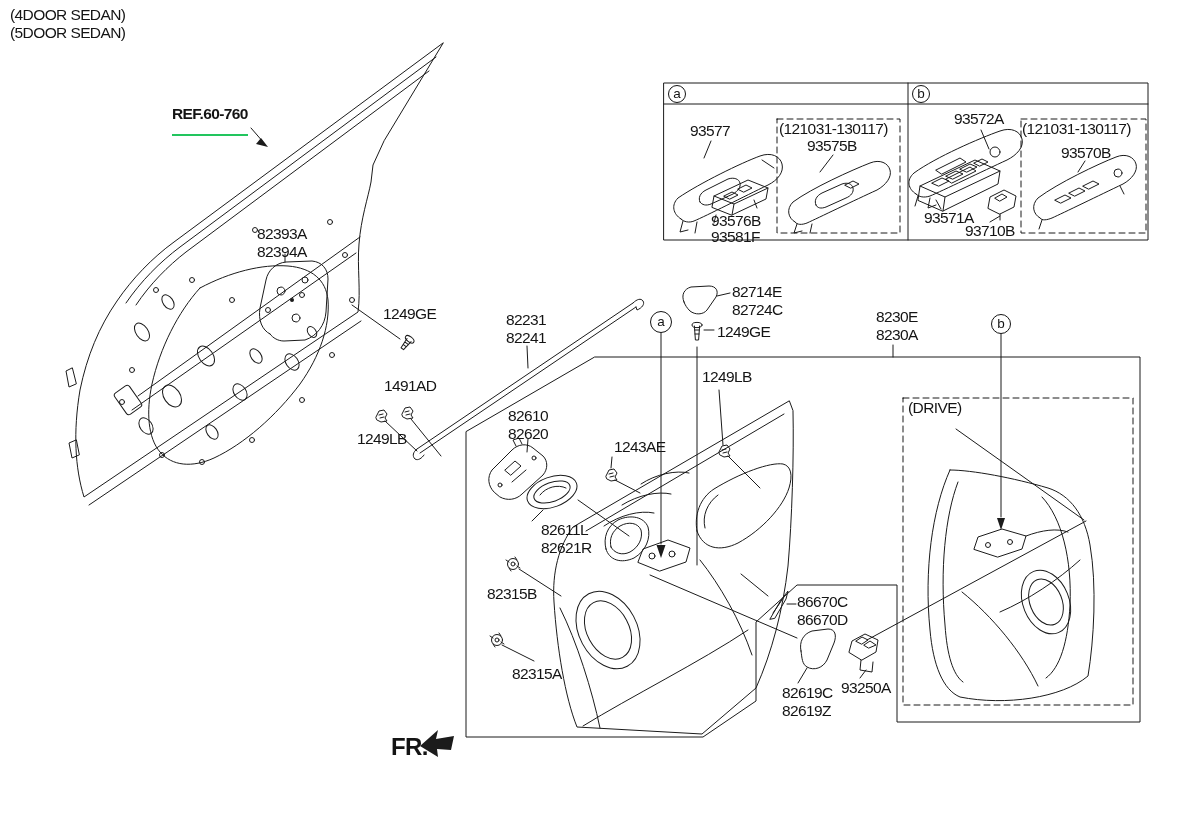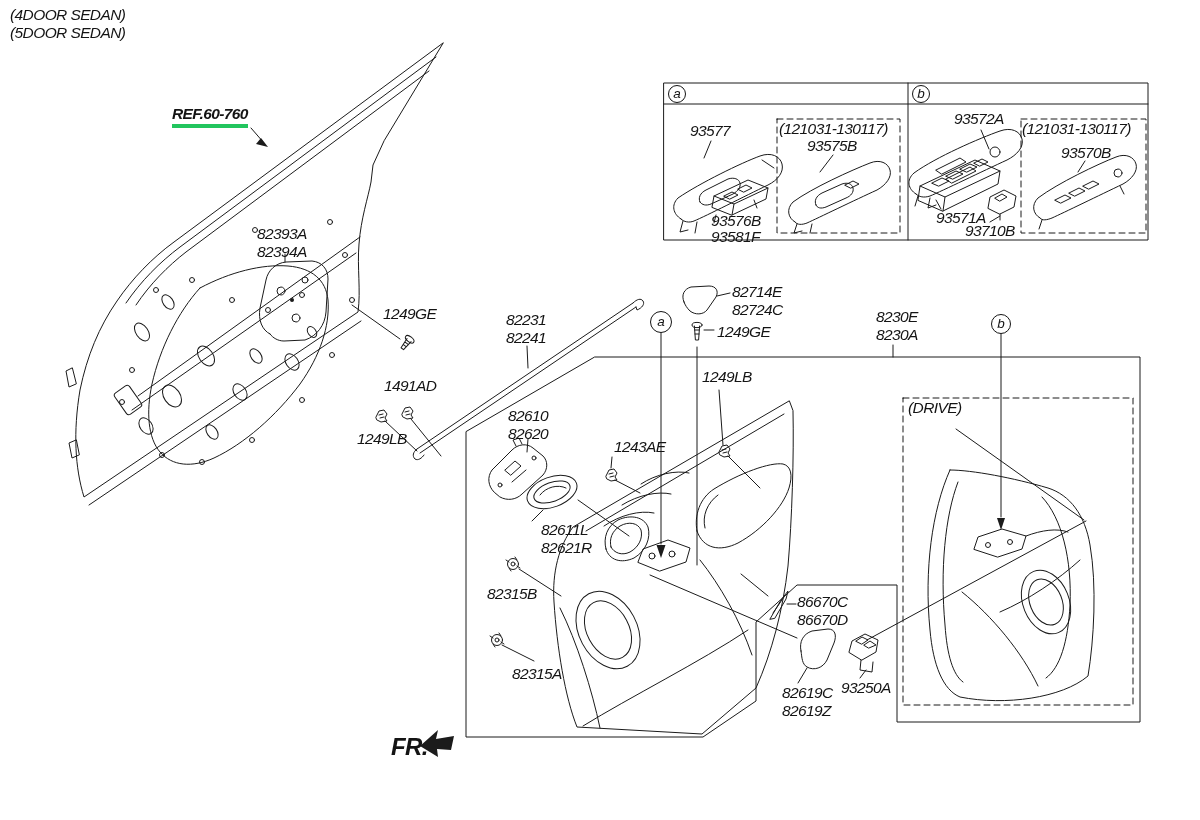--- a/index.html
+++ b/index.html
@@ -1,24 +1,24 @@
 <!DOCTYPE html>
 <html><head>
 <meta charset="utf-8">
 <style>
   html,body{margin:0;padding:0;background:#fff;}
   #stage{position:relative;width:1200px;height:820px;background:#ffffff;overflow:hidden;}
   svg{position:absolute;left:0;top:0;}
   .art{stroke:#1b1b1b;stroke-width:1;fill:none;stroke-linecap:round;stroke-linejoin:round;}
   .art .fill{fill:#1b1b1b;stroke:none;}
   .art .dash{stroke-dasharray:6 4;}
-  #labels{position:absolute;left:0;top:0;width:1200px;height:820px;font-style:italic;}
+  #labels{position:absolute;left:0;top:0;width:1200px;height:820px;}
   .lbl{position:absolute;font-family:"Liberation Sans",sans-serif;font-size:15.5px;line-height:18px;
        letter-spacing:-0.6px;color:#141414;white-space:nowrap;}
-  .lbl.u > div{border-bottom:4px solid #22c55e;padding-bottom:1px;}
+  .lbl.u > div{border-bottom:2px solid #22c55e;padding-bottom:11px;}
   .callout{position:absolute;border:1.4px solid #141414;border-radius:50%;text-align:center;
        font-family:"Liberation Sans",sans-serif;font-size:13.5px;color:#141414;background:#fff;
        box-sizing:border-box;}
 </style>
 </head>
 <body>
 
 <div id="stage">
 
 <svg class="art" width="1200" height="820" viewBox="0 0 1200 820">
@@ -393,21 +393,21 @@
       </div>
       <div class="lbl" style="left: 711px; top: 212px;">
         <div>93576B</div>
       </div>
       <div class="lbl" style="left: 711px; top: 228px;">
         <div>93581F</div>
       </div>
       <div class="lbl" style="left: 954px; top: 110px;">
         <div>93572A</div>
       </div>
-      <div class="lbl" style="left: 924px; top: 209px; margin-left: 12px;">
+      <div class="lbl" style="left: 924px; top: 209px;">
         <div>93571A</div>
       </div>
       <div class="lbl" style="left: 965px; top: 222px;">
         <div>93710B</div>
       </div>
       <div class="lbl" style="left: 1022px; top: 120px;">
         <div>(121031-130117)</div>
       </div>
       <div class="lbl" style="left: 1061px; top: 144px;">
         <div>93570B</div>

